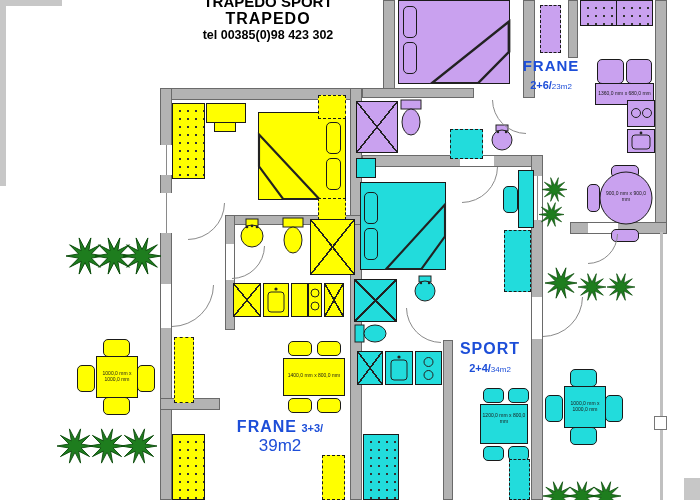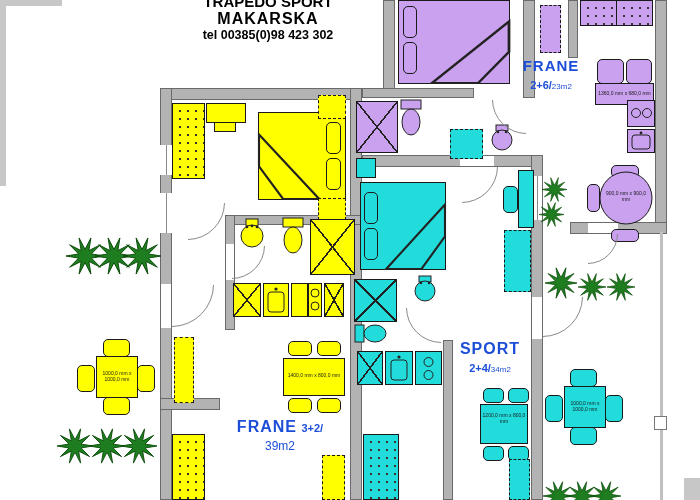--- a/index.html
+++ b/index.html
@@ -23,21 +23,21 @@
   .icon{position:absolute;z-index:4;overflow:visible;}
   .dim{position:absolute;font-size:5px;line-height:1.25;color:#1a1a1a;text-align:center;z-index:6;}
   .hdr{position:absolute;left:160px;top:-7px;width:216px;text-align:center;color:#000;z-index:7;}
   .hdr .l1{font-size:15px;font-weight:bold;}
   .hdr .l2{font-size:16px;font-weight:bold;letter-spacing:1px;}
   .hdr .l3,.hdr .l4{font-size:12.5px;font-weight:bold;}
   .apt{position:absolute;text-align:center;color:#1d4ed8;z-index:7;}
   .apt .nm{font-weight:bold;font-size:16px;letter-spacing:1px;}
   .apt .cap{font-weight:bold;font-size:11px;}
   .apt .ar{font-size:8px;}
-  .apt .ar2{font-size:12px;}
+  .apt .ar2{font-size:17px;}
   .fence{position:absolute;background:#c0c0c0;z-index:1;}
   .handle{position:absolute;background:#fff;border:1px solid #777;box-sizing:border-box;z-index:2;}
 </style>
 </head>
 <body>
 
 <div class="canvas">
 
   <div class="strip" style="left:0;top:0;width:62px;height:6px;"></div>
   <div class="strip" style="left:0;top:0;width:6px;height:186px;"></div>
@@ -239,36 +239,36 @@
   <div class="furn purple round" style="left:611px;top:165px;width:28px;height:13px;"></div>
   <div class="furn purple round" style="left:587px;top:184px;width:13px;height:28px;"></div>
   <div class="furn purple round" style="left:611px;top:229px;width:28px;height:13px;"></div>
   <svg class="icon" style="left:598px;top:170px;" width="56" height="56" viewBox="0 0 56 56">
     <circle cx="28" cy="28" r="26" fill="#c9a1ef" stroke="#1a1a1a"></circle>
   </svg>
   <div class="dim" style="left:604px;top:190px;width:44px;">900,0 mm x 900,0 mm</div>
 
   <div class="hdr">
     <div class="l1">TRAPEDO SPORT</div>
-    <div class="l2">MAKARSKA</div>
+    <div class="l2">TRAPEDO</div>
     <div class="l4">tel 00385(0)98 423 302</div>
   </div>
 
   <div class="apt" style="left:505px;top:57px;width:92px;">
     <div><span class="nm" style="font-size:15px;">FRANE</span></div>
     <div><span class="cap">2+6/</span><span class="ar">23m2</span></div>
   </div>
 
   <div class="apt" style="left:448px;top:340px;width:84px;">
     <div><span class="nm">SPORT</span></div>
     <div><span class="cap">2+4/</span><span class="ar">34m2</span></div>
   </div>
 
   <div class="apt" style="left:222px;top:418px;width:116px;">
-    <div><span class="nm">FRANE</span> <span class="cap">3+2/</span></div>
+    <div><span class="nm">FRANE</span> <span class="cap">3+3/</span></div>
     <div><span class="ar2">39m2</span></div>
   </div>
 
 <svg class="icon" width="38" height="38" viewBox="0 0 40 40" style="left: 66px; top: 237px;">
       <polygon points="40,20 26.7,22.2 36.2,31.8 24.1,25.7 26.2,39 20,27 13.8,39 15.9,25.7 3.8,31.8 13.3,22.2 0,20 13.3,17.8 3.8,8.2 15.9,14.3 13.8,1 20,13 26.2,1 24.1,14.3 36.2,8.2 26.7,17.8" fill="#1e7d1e" stroke="#0a4a0a"></polygon>
     </svg>
     <svg class="icon" width="38" height="38" viewBox="0 0 40 40" style="left: 95px; top: 237px;">
       <polygon points="40,20 26.7,22.2 36.2,31.8 24.1,25.7 26.2,39 20,27 13.8,39 15.9,25.7 3.8,31.8 13.3,22.2 0,20 13.3,17.8 3.8,8.2 15.9,14.3 13.8,1 20,13 26.2,1 24.1,14.3 36.2,8.2 26.7,17.8" fill="#1e7d1e" stroke="#0a4a0a"></polygon>
     </svg>
     <svg class="icon" width="38" height="38" viewBox="0 0 40 40" style="left: 123px; top: 237px;">

